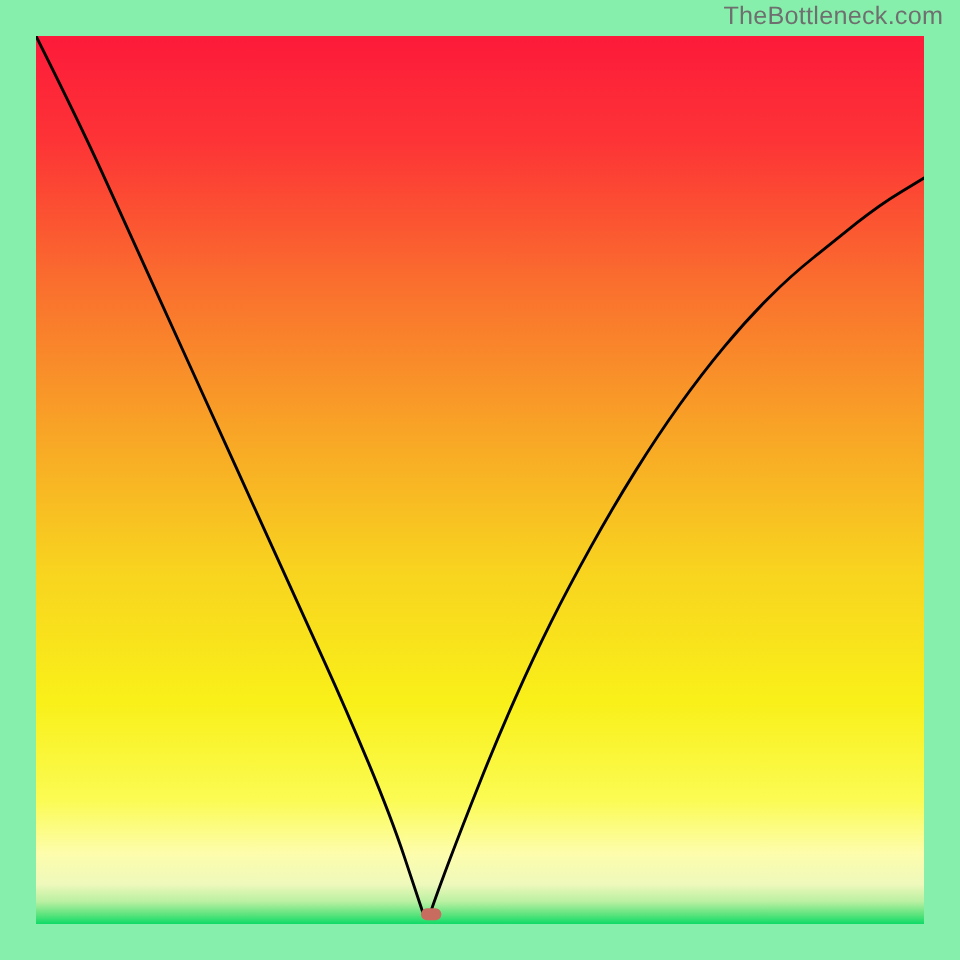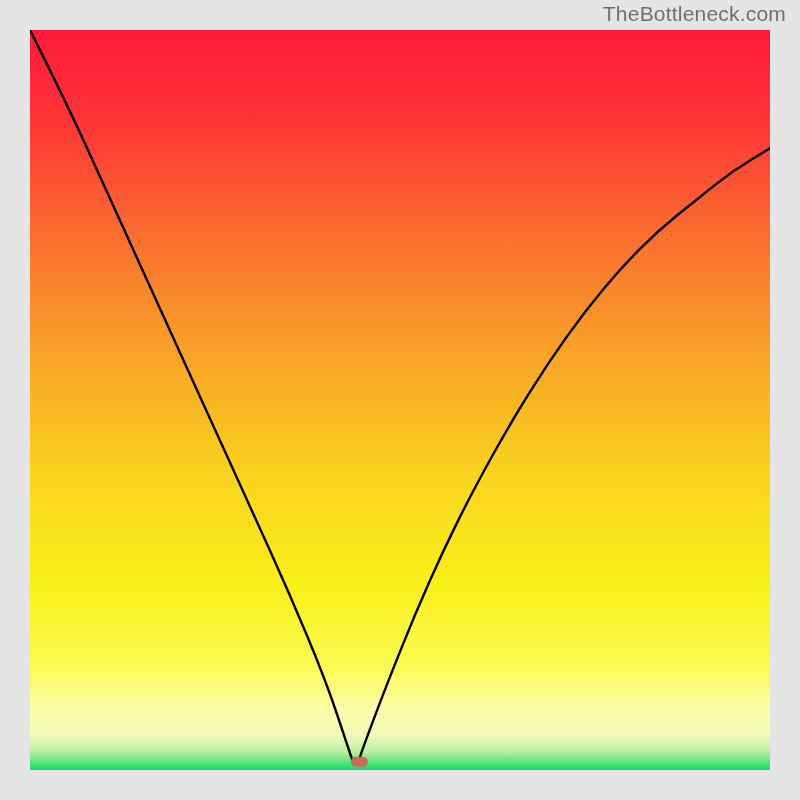--- a/index.html
+++ b/index.html
@@ -8,21 +8,21 @@
     width: 800px;
     height: 800px;
     overflow: hidden;
     background: #000;
     font-family: Arial, Helvetica, sans-serif;
   }
   .frame {
     position: relative;
     width: 800px;
     height: 800px;
-    background: #e5e5e5;
+    background: #86efac;
   }
   .watermark {
     position: absolute;
     top: 2px;
     right: 14px;
     color: #6f6f6f;
     font-size: 21px;
     font-weight: 500;
     letter-spacing: 0.2px;
     z-index: 10;

